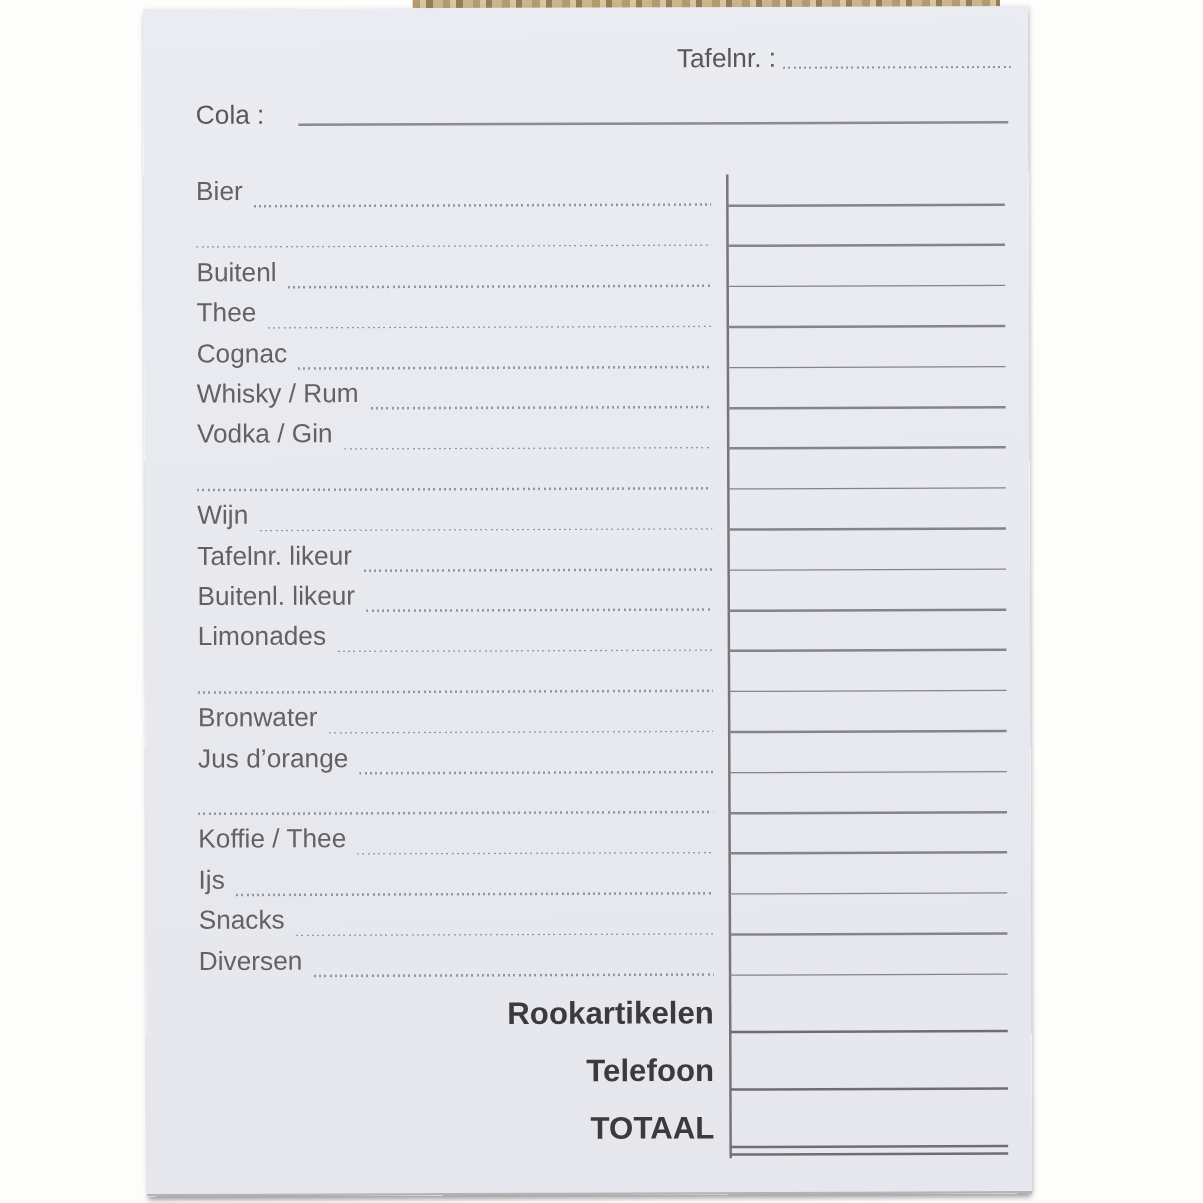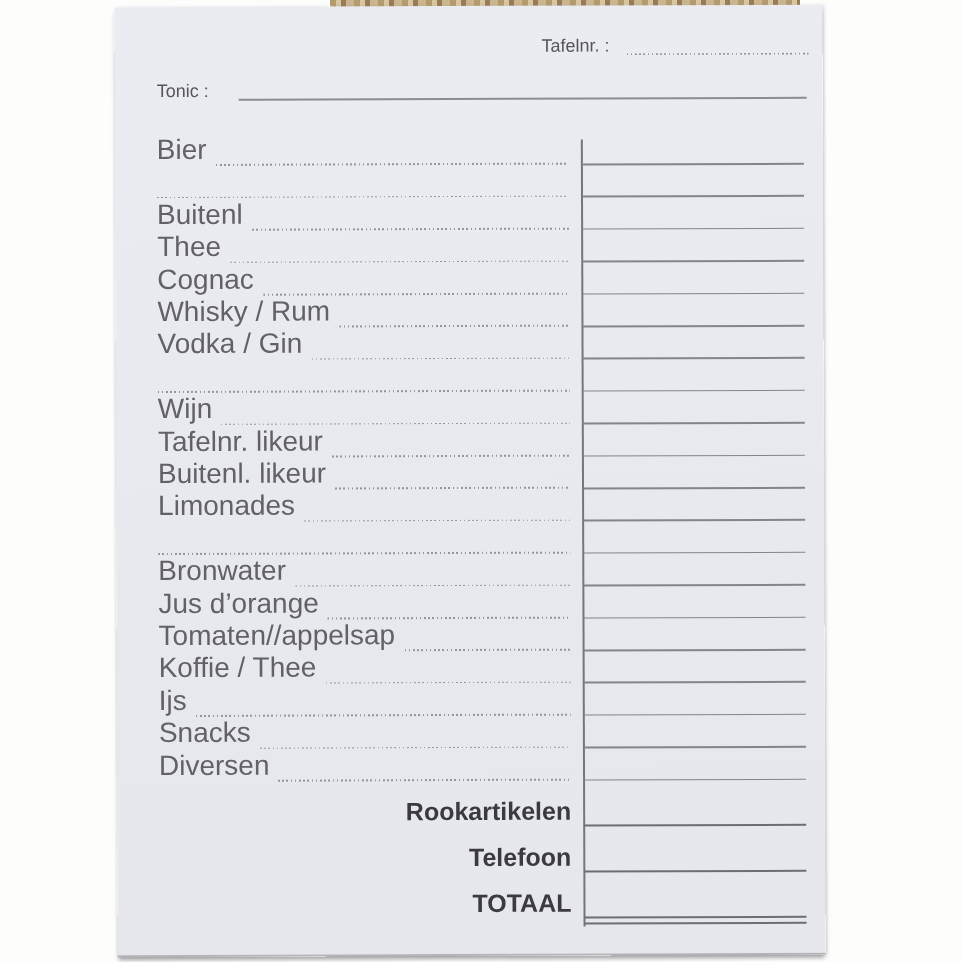--- a/index.html
+++ b/index.html
@@ -21,33 +21,33 @@
   }
   
   .paper{
     position:absolute;left:116px;top:6px;width:708px;height:948px;
     background:linear-gradient(178deg,#ebecf2 0%,#e8e9ef 55%,#e6e7ed 100%);
     box-shadow:0 4px 4px -1px rgba(96,96,102,.55), 2px 0 3px rgba(160,160,166,.25);
     border-bottom:2px solid #b4b4b8;
     transform:rotate(-0.2deg);
     z-index:1;
   }
-  .hdr-label{position:absolute;color:#57575b;font-size:18px;line-height:1;}
+  .hdr-label{position:absolute;color:#57575b;font-size:21px;line-height:1;}
   .dotline{
     position:absolute;height:2px;
     background-image:repeating-linear-gradient(to right,#90909a 0 1.6px,transparent 1.6px 4.2px);
     background-position:bottom;background-repeat:repeat-x;background-size:100% 1.6px;
   }
   .solidline{position:absolute;height:1.6px;background:#8b8b92;}
   .item-row{
     position:absolute;left:42px;width:412px;height:32px;
     display:flex;align-items:flex-end;
   }
   .item-label{
-    color:#626266;font-size:28px;line-height:1;white-space:nowrap;
+    color:#626266;font-size:21px;line-height:1;white-space:nowrap;
     padding-bottom:2px;margin-right:9px;
   }
   .item-leader{
     flex:1;height:1.6px;margin-bottom:0;
     background-image:repeating-linear-gradient(to right,#94949c 0 1.6px,transparent 1.6px 4.2px);
   }
   .v-divider{position:absolute;left:466px;top:134px;width:2px;height:787px;background:#75757b;}
   .qty-line{position:absolute;left:467px;width:222px;height:1.5px;background:#84848b;}
   .sum-line{position:absolute;left:467px;width:222px;height:1.8px;background:#6d6d73;}
   .sum-label{
@@ -60,21 +60,21 @@
 
 <div class="stage">
 
   <div class="cardboard"></div>
 
   <div class="paper">
 
     <span class="hdr-label" style="left:427px;top:31px;">Tafelnr. :</span>
     <span class="dotline" style="left:512px;top:48px;width:182px;"></span>
 
-    <span class="hdr-label" style="left:42px;top:75px;">Tonic :</span>
+    <span class="hdr-label" style="left:42px;top:75px;">Cola :</span>
     <span class="solidline" style="left:124px;top:92px;width:568px;"></span>
 
     <div id="items">
         <div class="item-row" style="top: 127px;">
           <span class="item-label">Bier</span>
           <span class="item-leader"></span>
         </div>
         <div class="item-row" style="top: 159.4px;">
           <span class="item-leader"></span>
         </div>
@@ -122,21 +122,20 @@
         </div>
         <div class="item-row" style="top: 548.2px;">
           <span class="item-label">Bronwater</span>
           <span class="item-leader"></span>
         </div>
         <div class="item-row" style="top: 580.6px;">
           <span class="item-label">Jus d’orange</span>
           <span class="item-leader"></span>
         </div>
         <div class="item-row" style="top: 613px;">
-          <span class="item-label">Tomaten//appelsap</span>
           <span class="item-leader"></span>
         </div>
         <div class="item-row" style="top: 645.4px;">
           <span class="item-label">Koffie / Thee</span>
           <span class="item-leader"></span>
         </div>
         <div class="item-row" style="top: 677.8px;">
           <span class="item-label">Ijs</span>
           <span class="item-leader"></span>
         </div>

